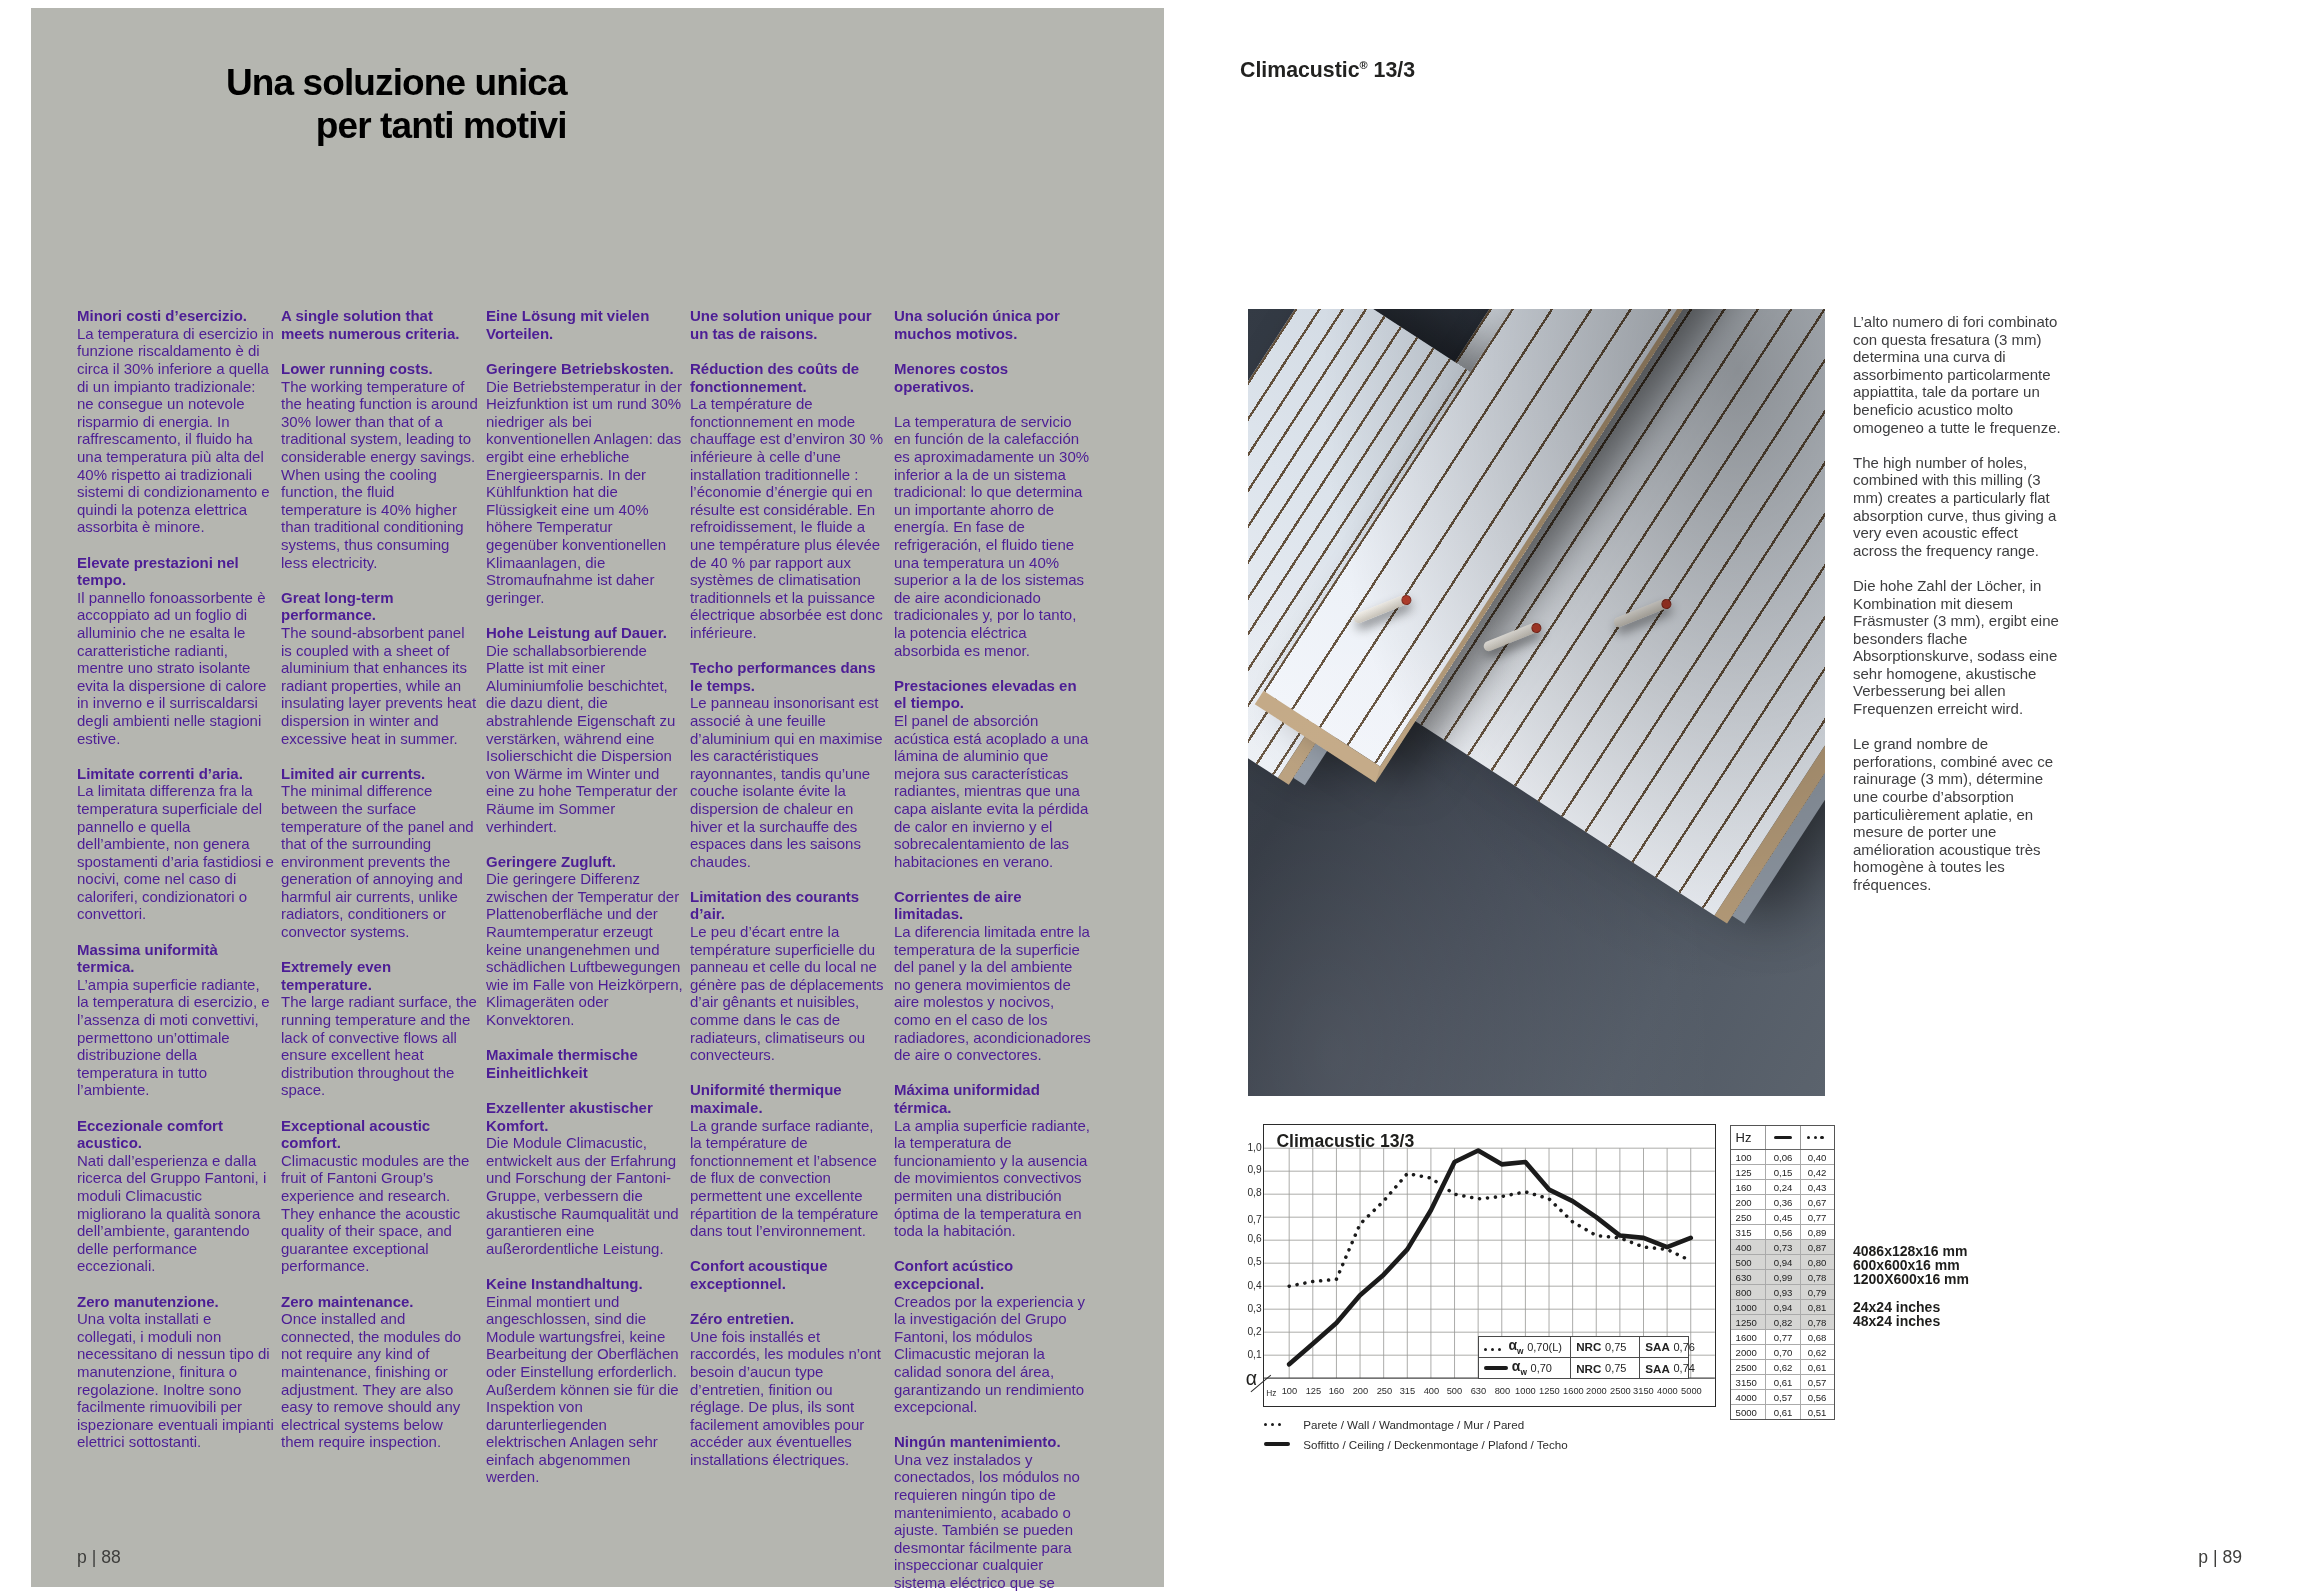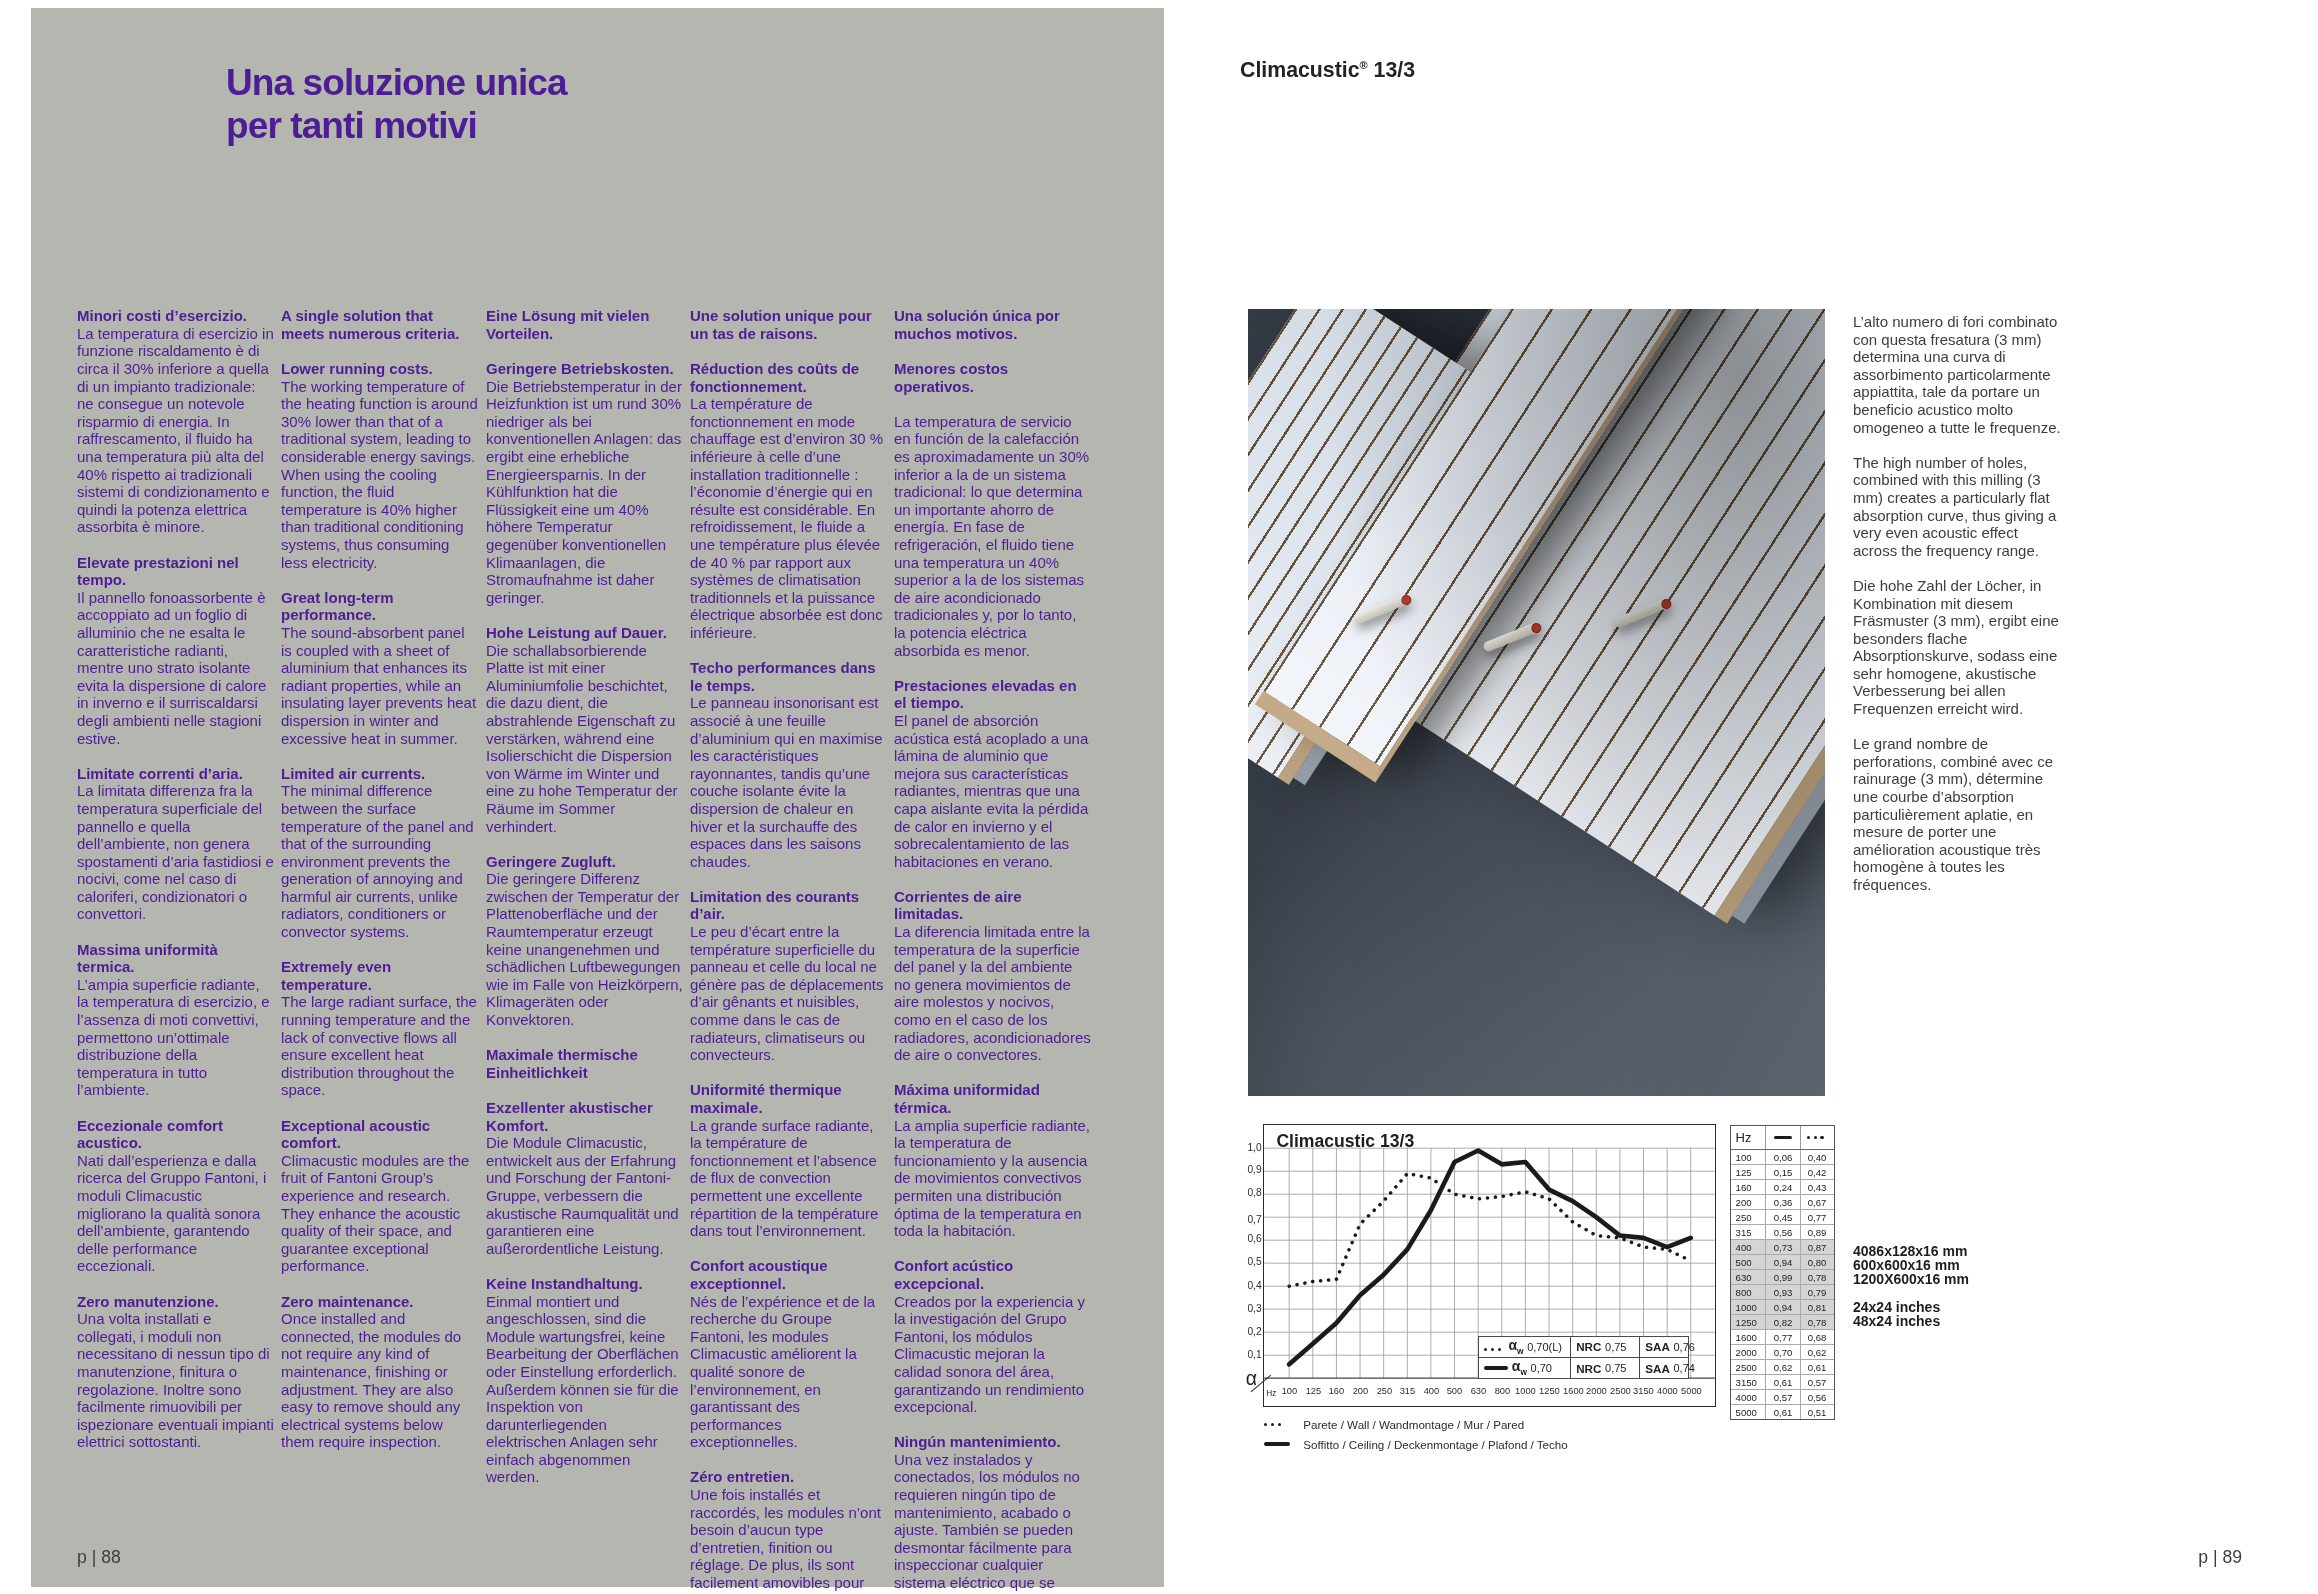--- a/index.html
+++ b/index.html
@@ -2,21 +2,21 @@
 <html style="font-size:15px"><head>
 <meta charset="utf-8">
 <style>
   html,body{margin:0;padding:0;background:#ffffff;}
   body{width:2319px;height:1594px;position:relative;overflow:hidden;
        font-family:"Liberation Sans",sans-serif;color:#2c2c2a;}
 
   
   .left-page{position:absolute;left:31px;top:8.3px;width:1133px;height:1579px;background:#b5b6b0;}
   .main-title{position:absolute;left:195px;top:53px;font-size:37px;font-weight:bold;
-              color:#4c1d95;line-height:43px;letter-spacing:-0.9px;}
+              color:#000000;line-height:43px;letter-spacing:-0.9px;text-align:right;}
   .col{position:absolute;top:299px;width:197px;font-size:15px;line-height:17.6px;color:#4c1d95;}
   .col .intro{font-weight:bold;}
   .col .sec{margin-top:17.6px;}
   .col .sec:first-child{margin-top:0;}
   .col .h{font-weight:bold;}
   .col .b.gap{margin-top:17.6px;}
   .page-num{position:absolute;font-size:17.6px;color:#3e3e3c;}
   .pn-left{left:46px;top:1539px;}
   .pn-right{left:2168px;top:1547px;width:74px;text-align:right;}
 
@@ -203,21 +203,20 @@
         <div class="sec">
           <div class="h">Limitation des courants d’air.</div>
           <div class="b">Le peu d’écart entre la température superficielle du panneau et celle du local ne génère pas de déplacements d’air gênants et nuisibles, comme dans le cas de radiateurs, climatiseurs ou convecteurs.</div>
         </div>
         <div class="sec">
           <div class="h">Uniformité thermique maximale.</div>
           <div class="b">La grande surface radiante, la température de fonctionnement et l’absence de flux de convection permettent une excellente répartition de la température dans tout l’environnement.</div>
         </div>
         <div class="sec">
           <div class="h">Confort acoustique exceptionnel.</div>
-          <div class="b">Nés de l’expérience et de la recherche du Groupe Fantoni, les modules Climacustic améliorent la qualité sonore de l’environnement, en garantissant des performances exceptionnelles.</div>
         </div>
         <div class="sec">
           <div class="h">Zéro entretien.</div>
           <div class="b">Une fois installés et raccordés, les modules n’ont besoin d’aucun type d’entretien, finition ou réglage. De plus, ils sont facilement amovibles pour accéder aux éventuelles installations électriques.</div>
         </div>
       </div>
       <div class="col" style="left: 863px;">
         <div class="intro">Una solución única por muchos motivos.</div>
         <div class="sec">
           <div class="h">Menores costos operativos.</div>

